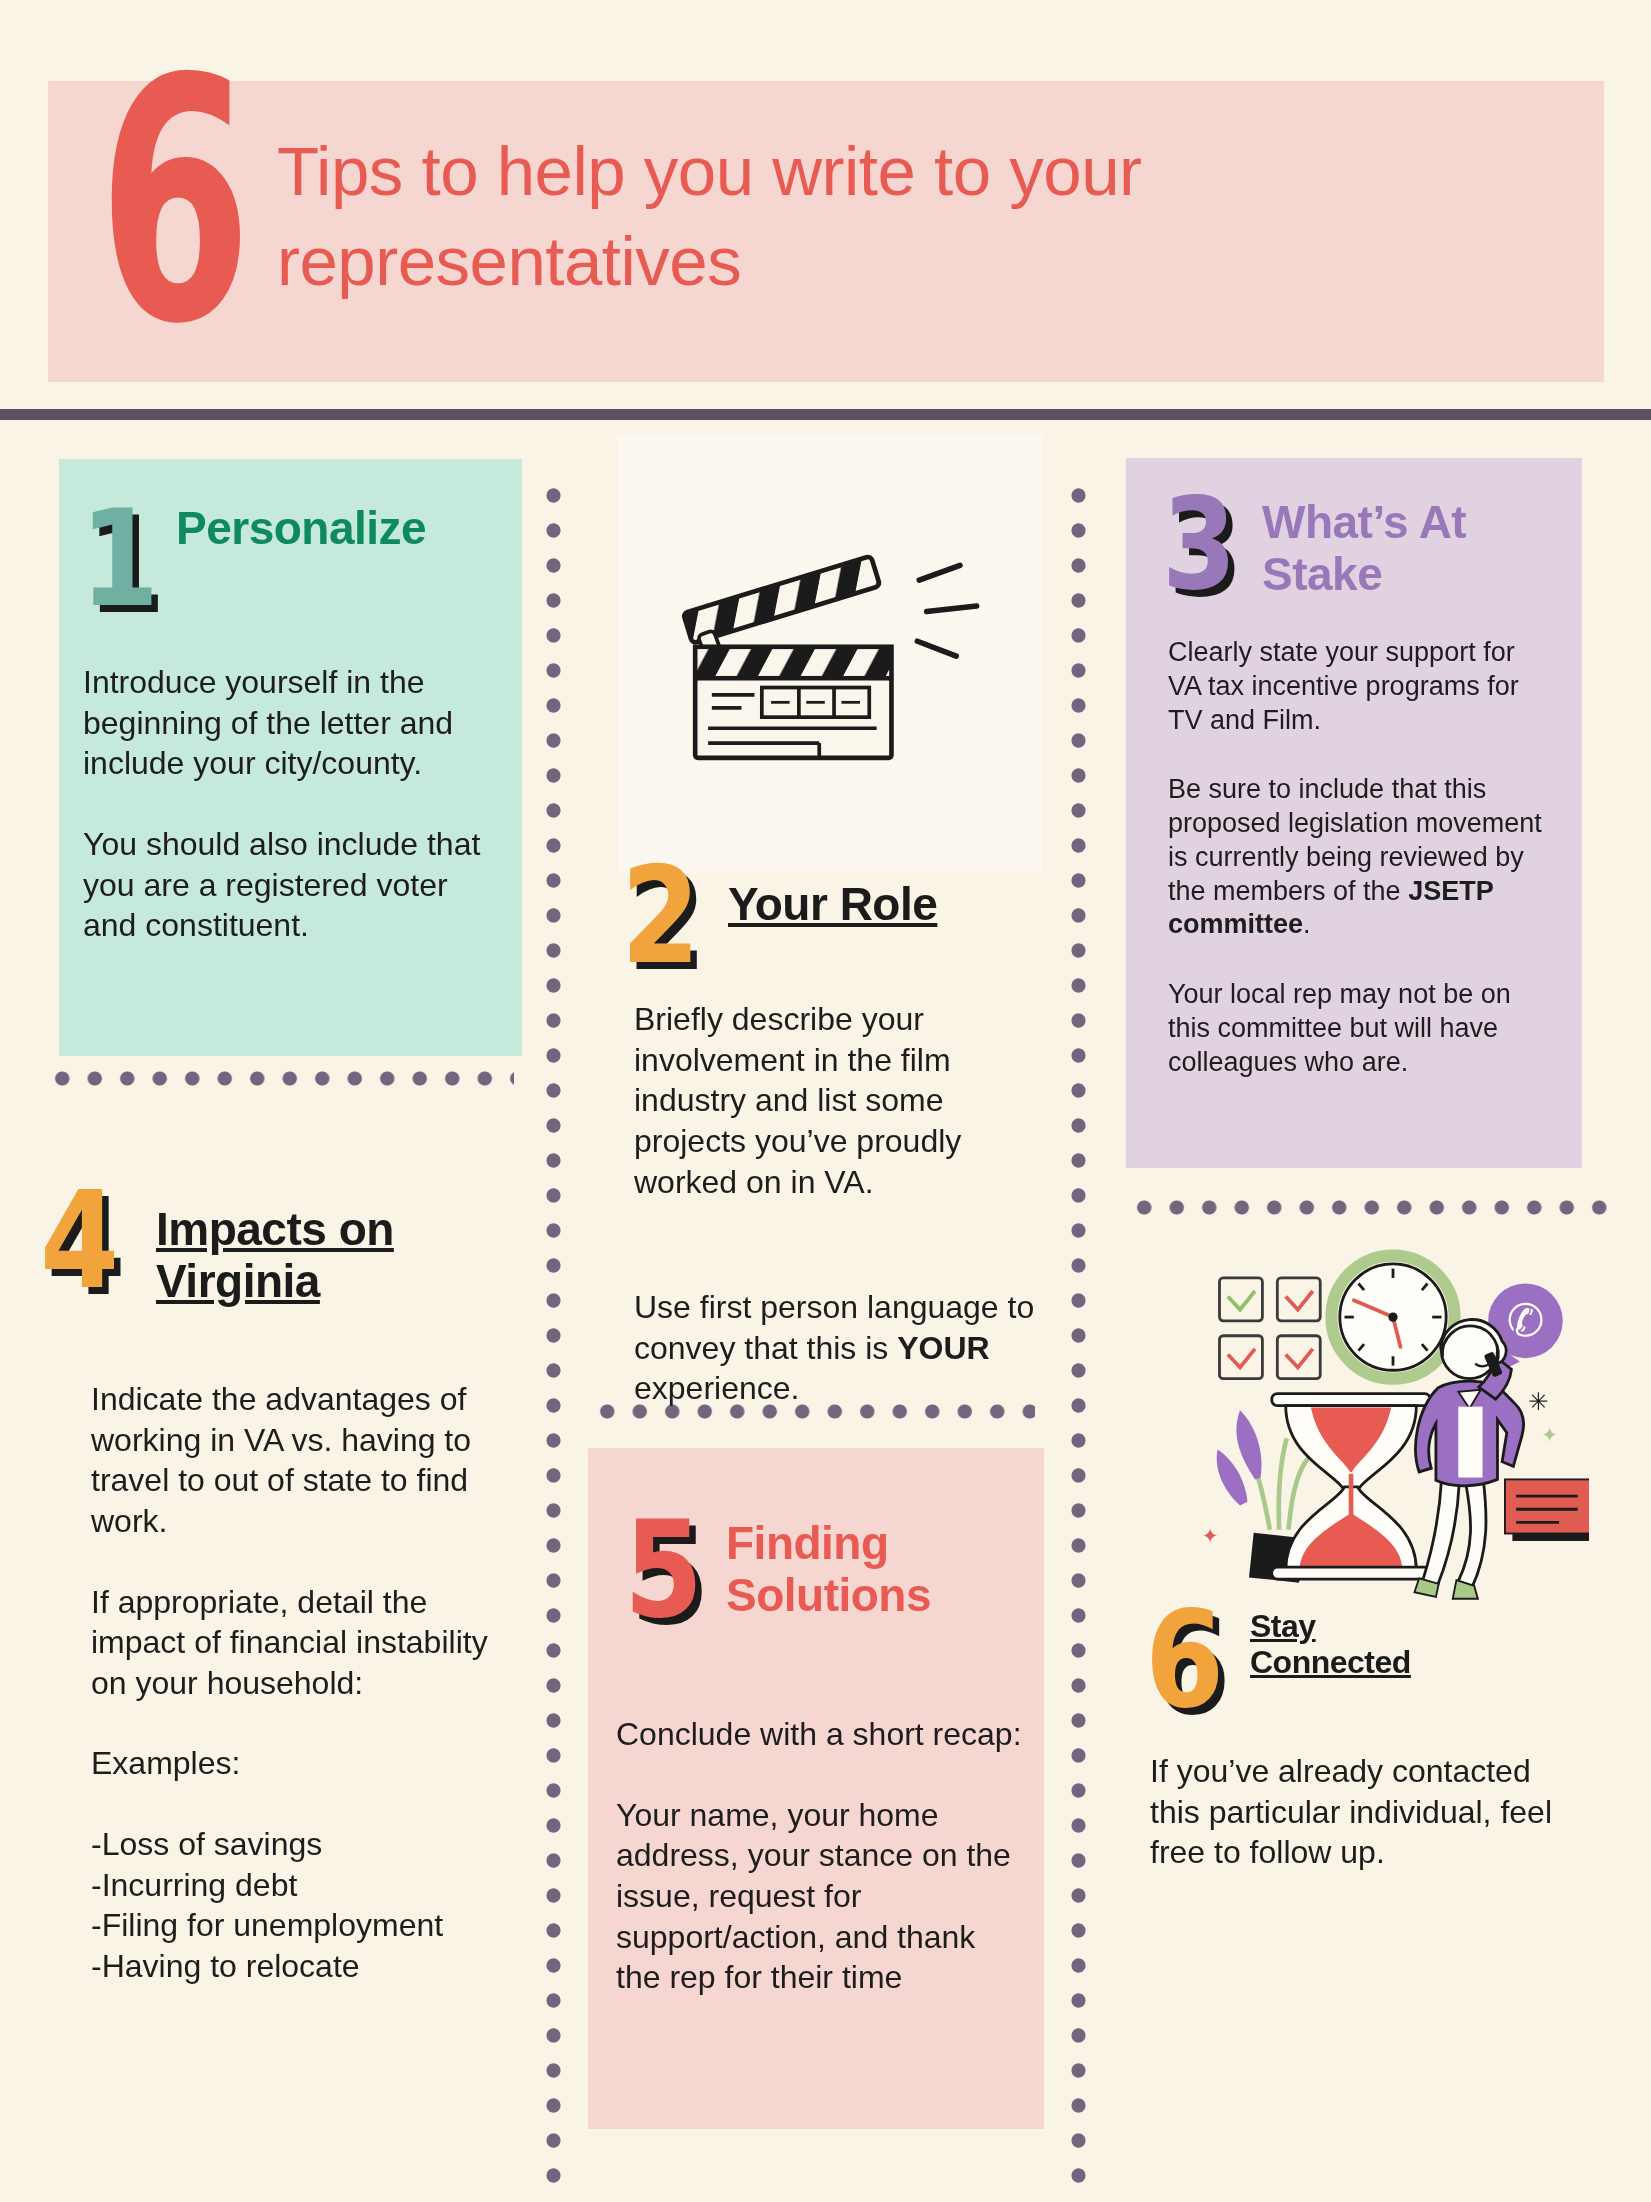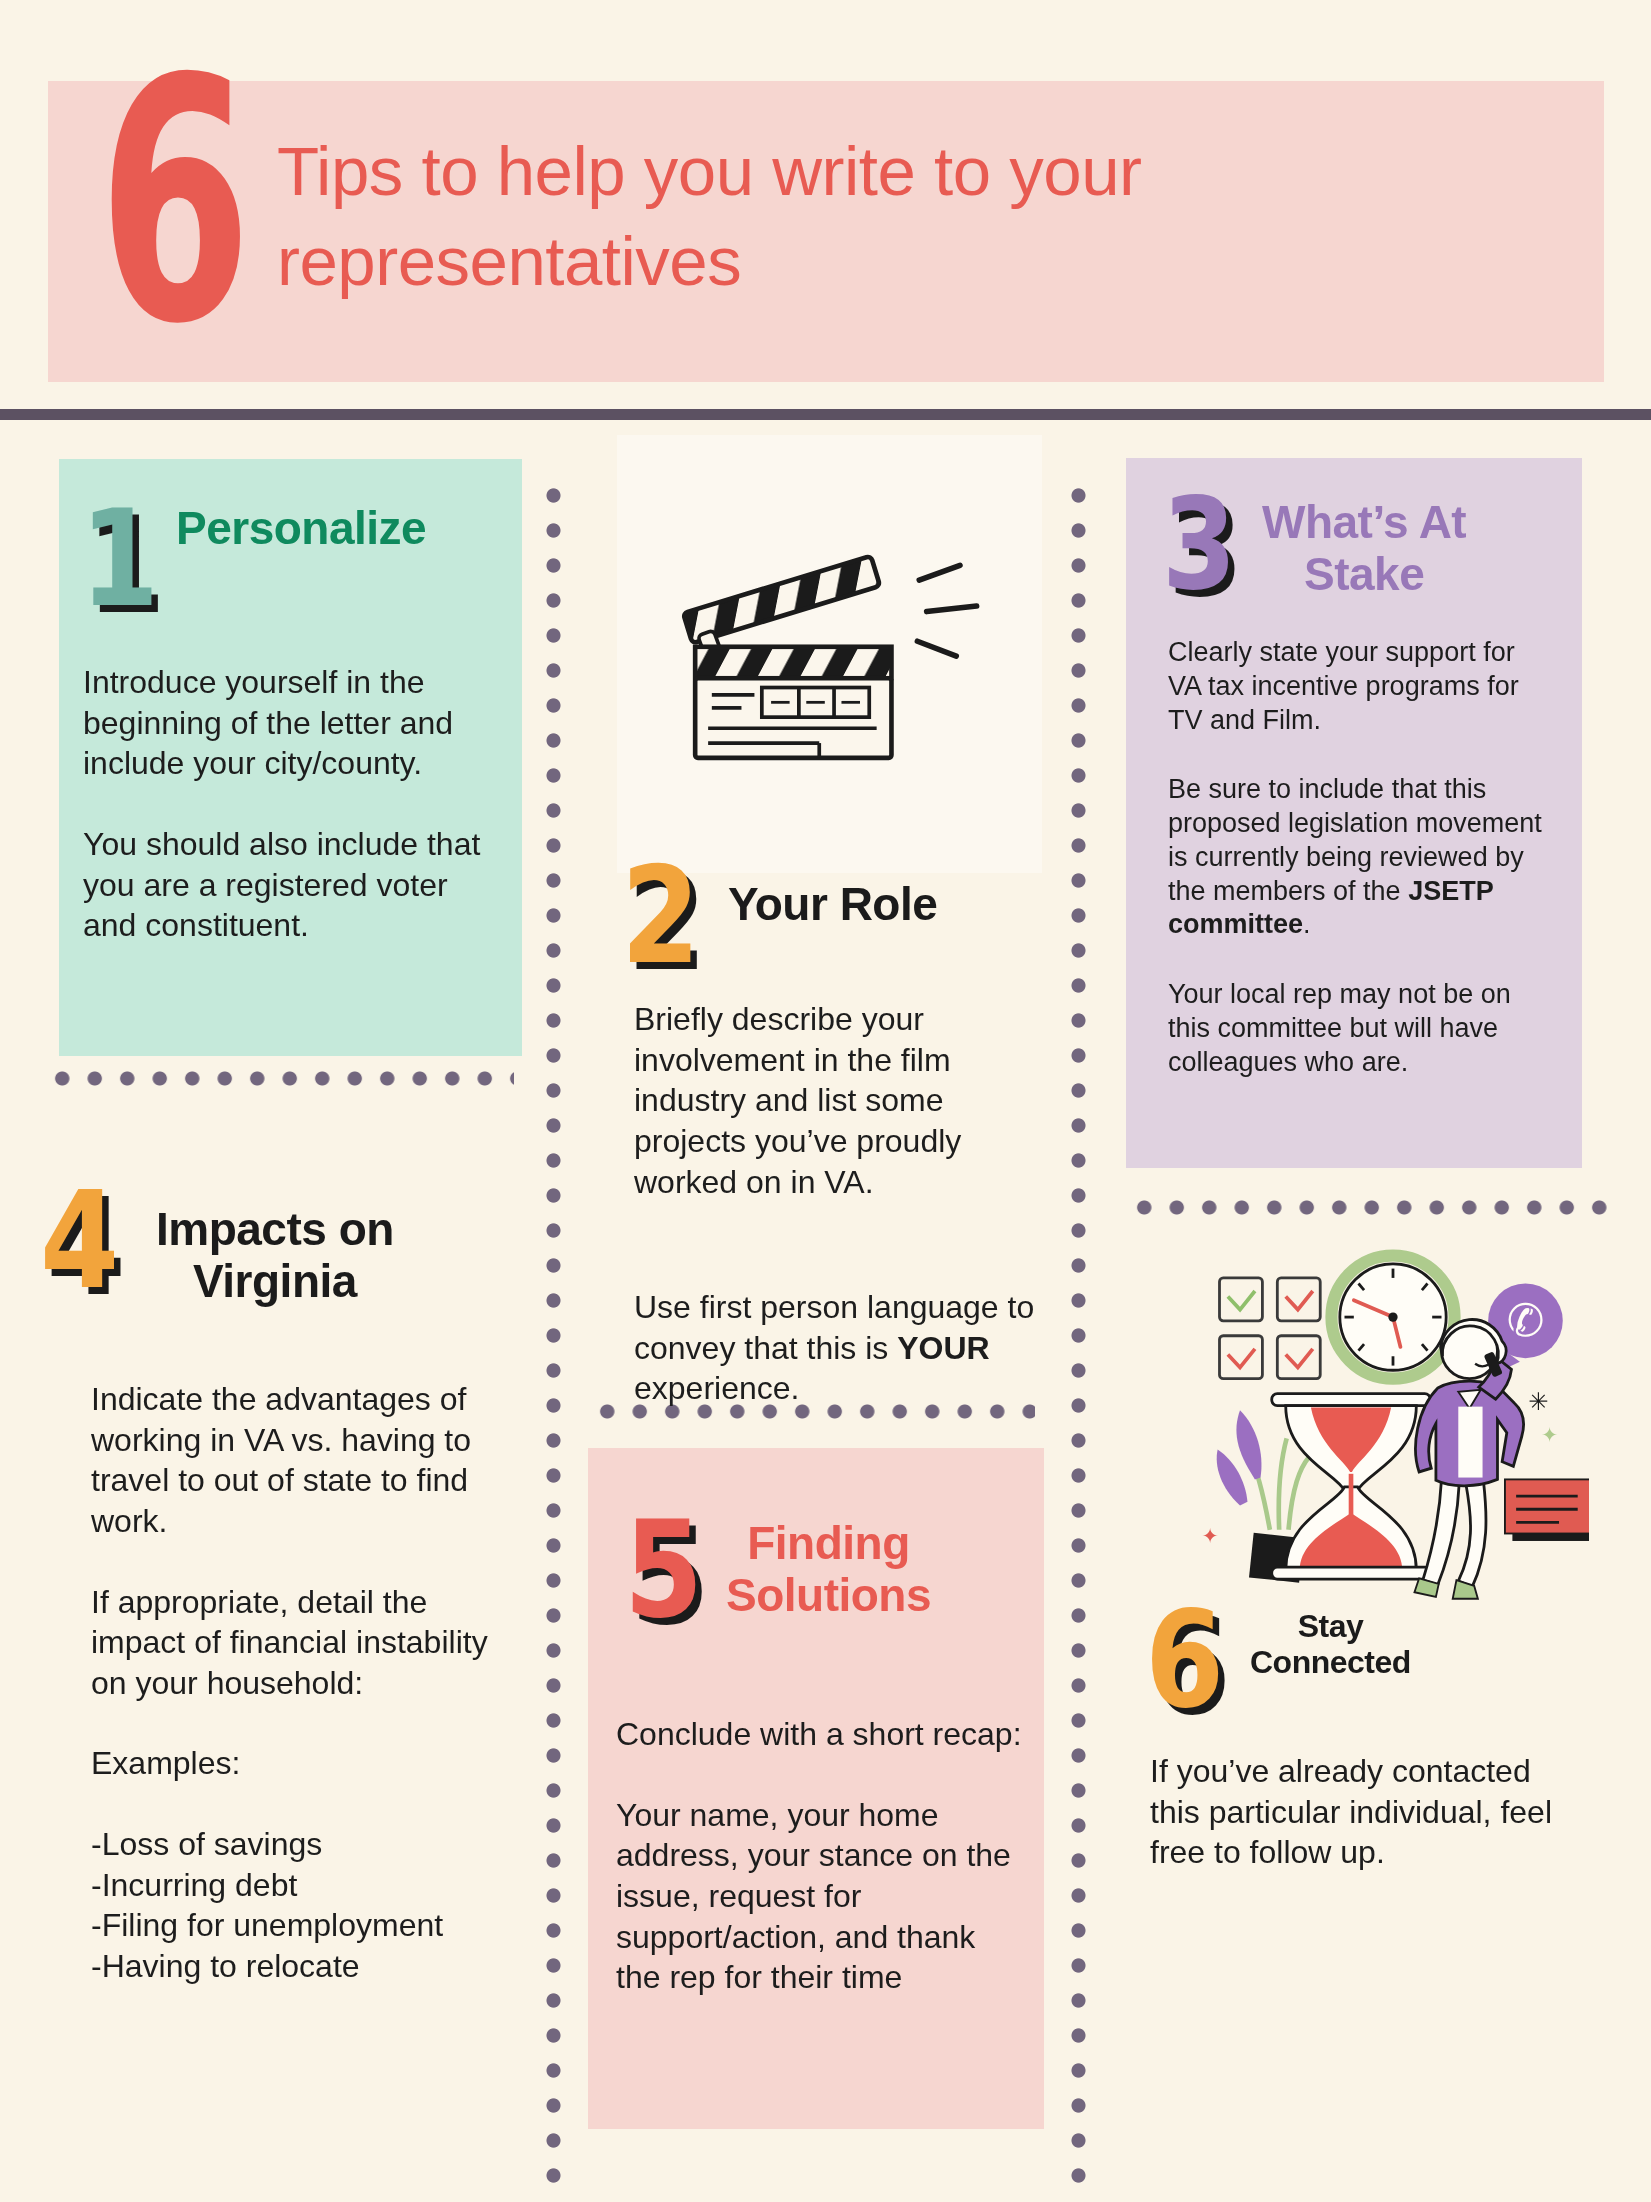--- a/index.html
+++ b/index.html
@@ -57,27 +57,27 @@
     font-family:"DejaVu Sans", sans-serif; font-weight:800;
     font-size:134px; line-height:1;
     text-shadow:7.6px 6.7px 0 #1b1b1b;
     transform:scaleX(.85); transform-origin:left top;
   }
   .teal   { color:#6FB0A2; }
   .orange { color:#F2A43C; }
   .purple { color:#9878B8; }
   .coral  { color:#E85B52; }
   .green  { color:#0F8A5E; }
-  .black  { color:#1b1b1b; }
+  .black  { color:#1b1b1b;text-decoration:underline; }
 
   
   .sec-h {
     position:absolute;
     font-size:46px; font-weight:700; line-height:1.14;
-    letter-spacing:-0.5px; white-space:pre-line;text-align:center;
+    letter-spacing:-0.5px; white-space:pre-line;
   }
 
   
   .body-text { position:absolute; font-size:32px; line-height:1.27; color:#1d1d1d; }
   .body-text p { margin:0 0 40px 0; }
   .body-text p:last-child { margin-bottom:0; }
   .prewrap { white-space:pre-line; }
   b { font-weight:700; }
 </style>
 </head>

